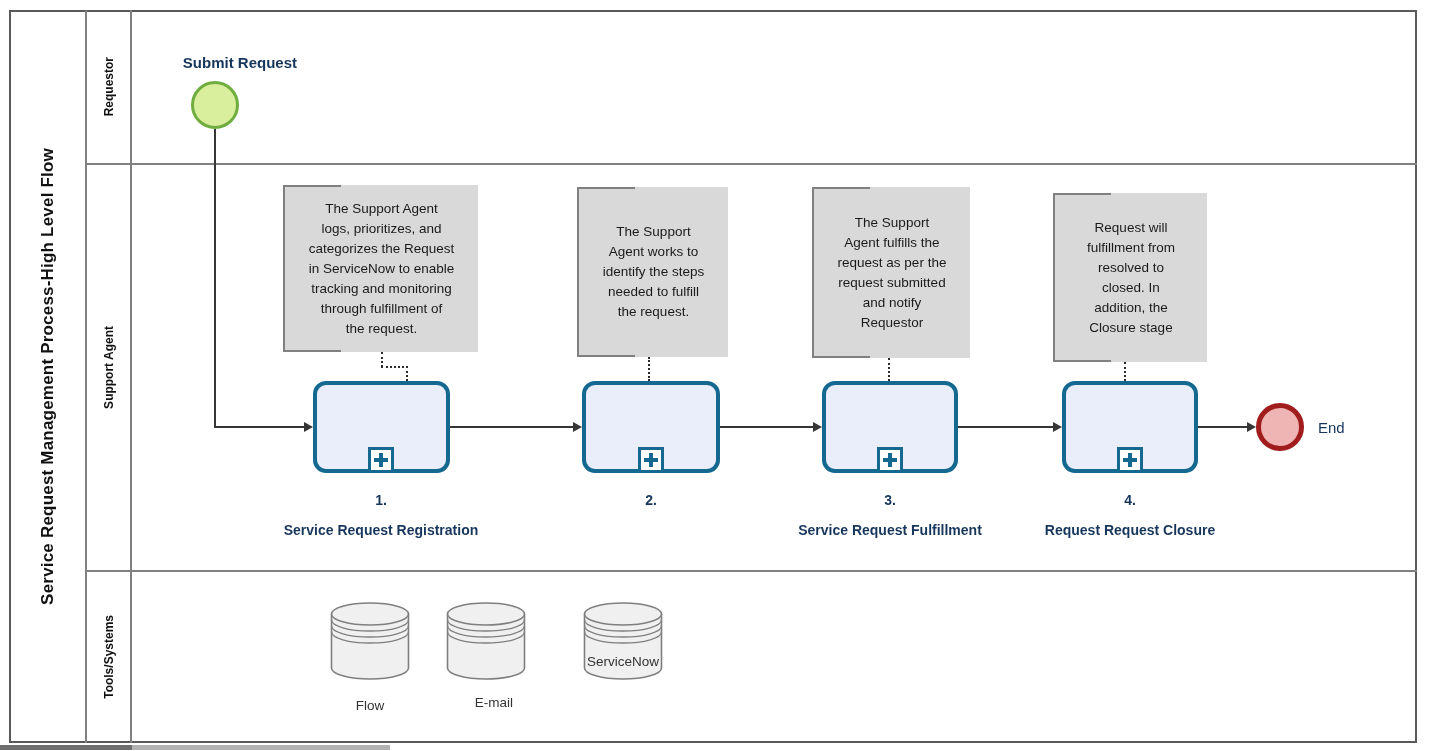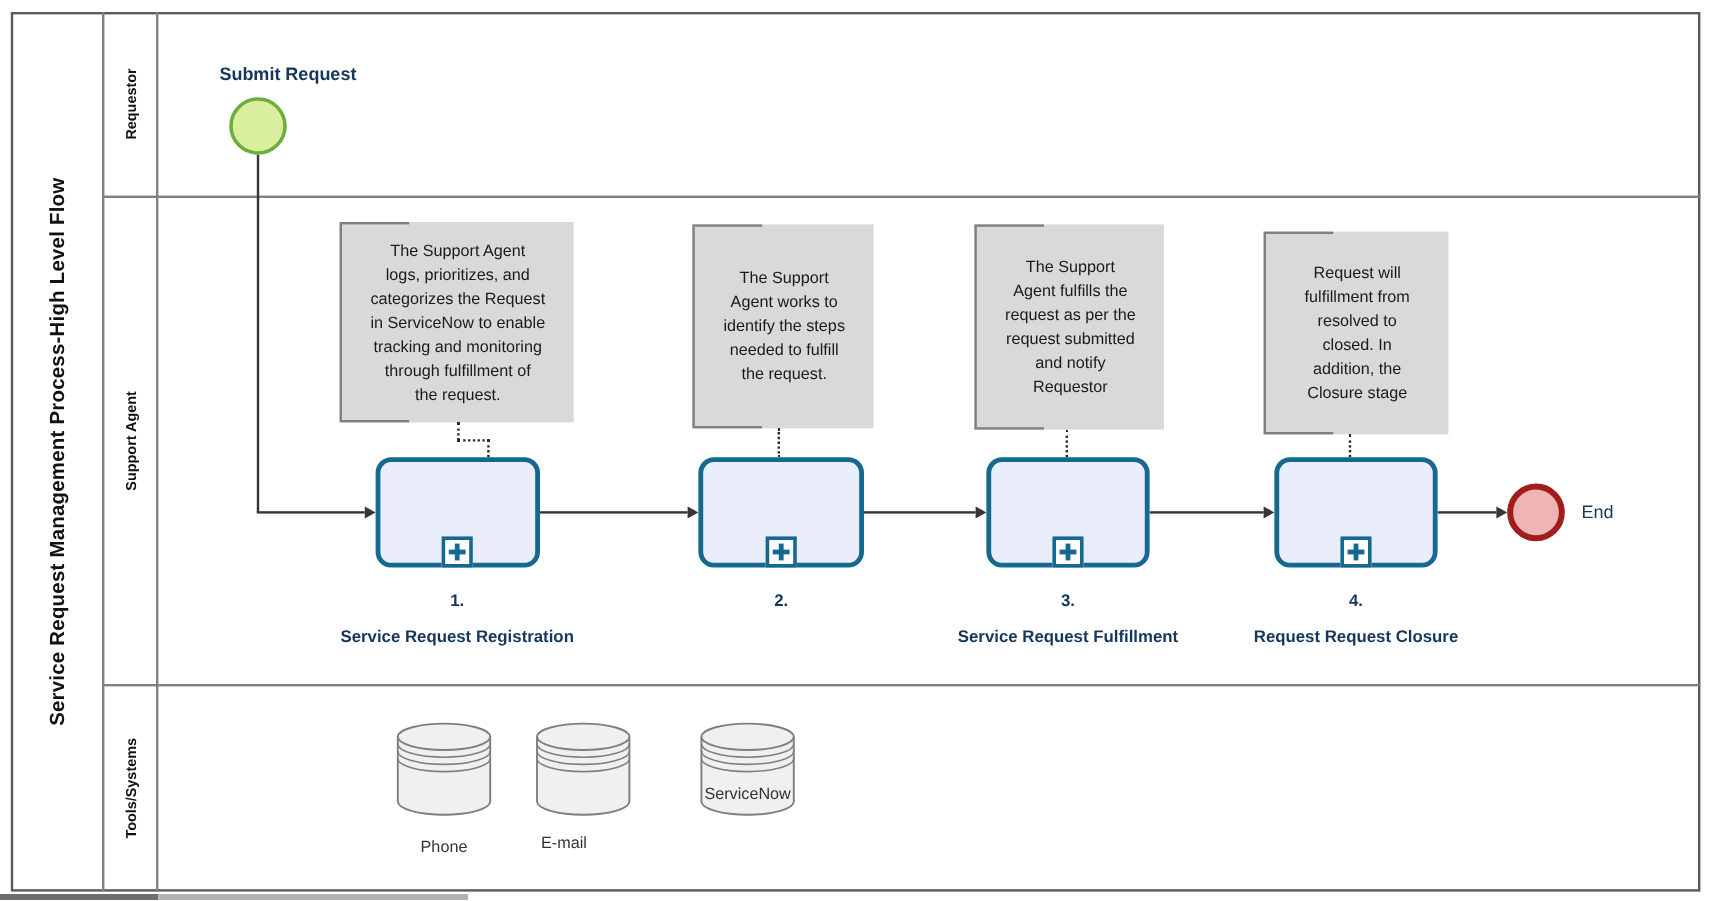--- a/index.html
+++ b/index.html
@@ -169,30 +169,30 @@
        border:5px solid var(--end-border,#A11D1D);background:var(--end-fill,#EFB4B4);"></div>
   <div class="event-label" style="left:1318px;top:419px;font-size:15px;">End</div>
 
   <svg class="store-svg abs" style="left:330px;top:601px;" width="80" height="80" viewBox="0 0 80 80">
     <path class="body" d="M1.5 13 V67 a38.5 11 0 0 0 77 0 V13"></path>
     <path class="ring" d="M1.5 19 a38.5 11 0 0 0 77 0"></path>
     <path class="ring" d="M1.5 25 a38.5 11 0 0 0 77 0"></path>
     <path class="ring" d="M1.5 31 a38.5 11 0 0 0 77 0"></path>
     <ellipse class="body" cx="40" cy="13" rx="38.5" ry="11"></ellipse>
   </svg>
-  <div class="store-label" style="left:330px;top:698px;width:80px;">Phone</div>
+  <div class="store-label" style="left:330px;top:698px;width:80px;">Flow</div>
 
   <svg class="store-svg abs" style="left:446px;top:601px;" width="80" height="80" viewBox="0 0 80 80">
     <path class="body" d="M1.5 13 V67 a38.5 11 0 0 0 77 0 V13"></path>
     <path class="ring" d="M1.5 19 a38.5 11 0 0 0 77 0"></path>
     <path class="ring" d="M1.5 25 a38.5 11 0 0 0 77 0"></path>
     <path class="ring" d="M1.5 31 a38.5 11 0 0 0 77 0"></path>
     <ellipse class="body" cx="40" cy="13" rx="38.5" ry="11"></ellipse>
   </svg>
-  <div class="store-label" style="left:430px;top:695px;width:80px;">E-mail</div>
+  <div class="store-label" style="left:454px;top:695px;width:80px;">E-mail</div>
 
   <svg class="store-svg abs" style="left:583px;top:601px;" width="80" height="80" viewBox="0 0 80 80">
     <path class="body" d="M1.5 13 V67 a38.5 11 0 0 0 77 0 V13"></path>
     <path class="ring" d="M1.5 19 a38.5 11 0 0 0 77 0"></path>
     <path class="ring" d="M1.5 25 a38.5 11 0 0 0 77 0"></path>
     <path class="ring" d="M1.5 31 a38.5 11 0 0 0 77 0"></path>
     <ellipse class="body" cx="40" cy="13" rx="38.5" ry="11"></ellipse>
   </svg>
   <div class="store-label" style="left:563px;top:654px;width:120px;">ServiceNow</div>
 

